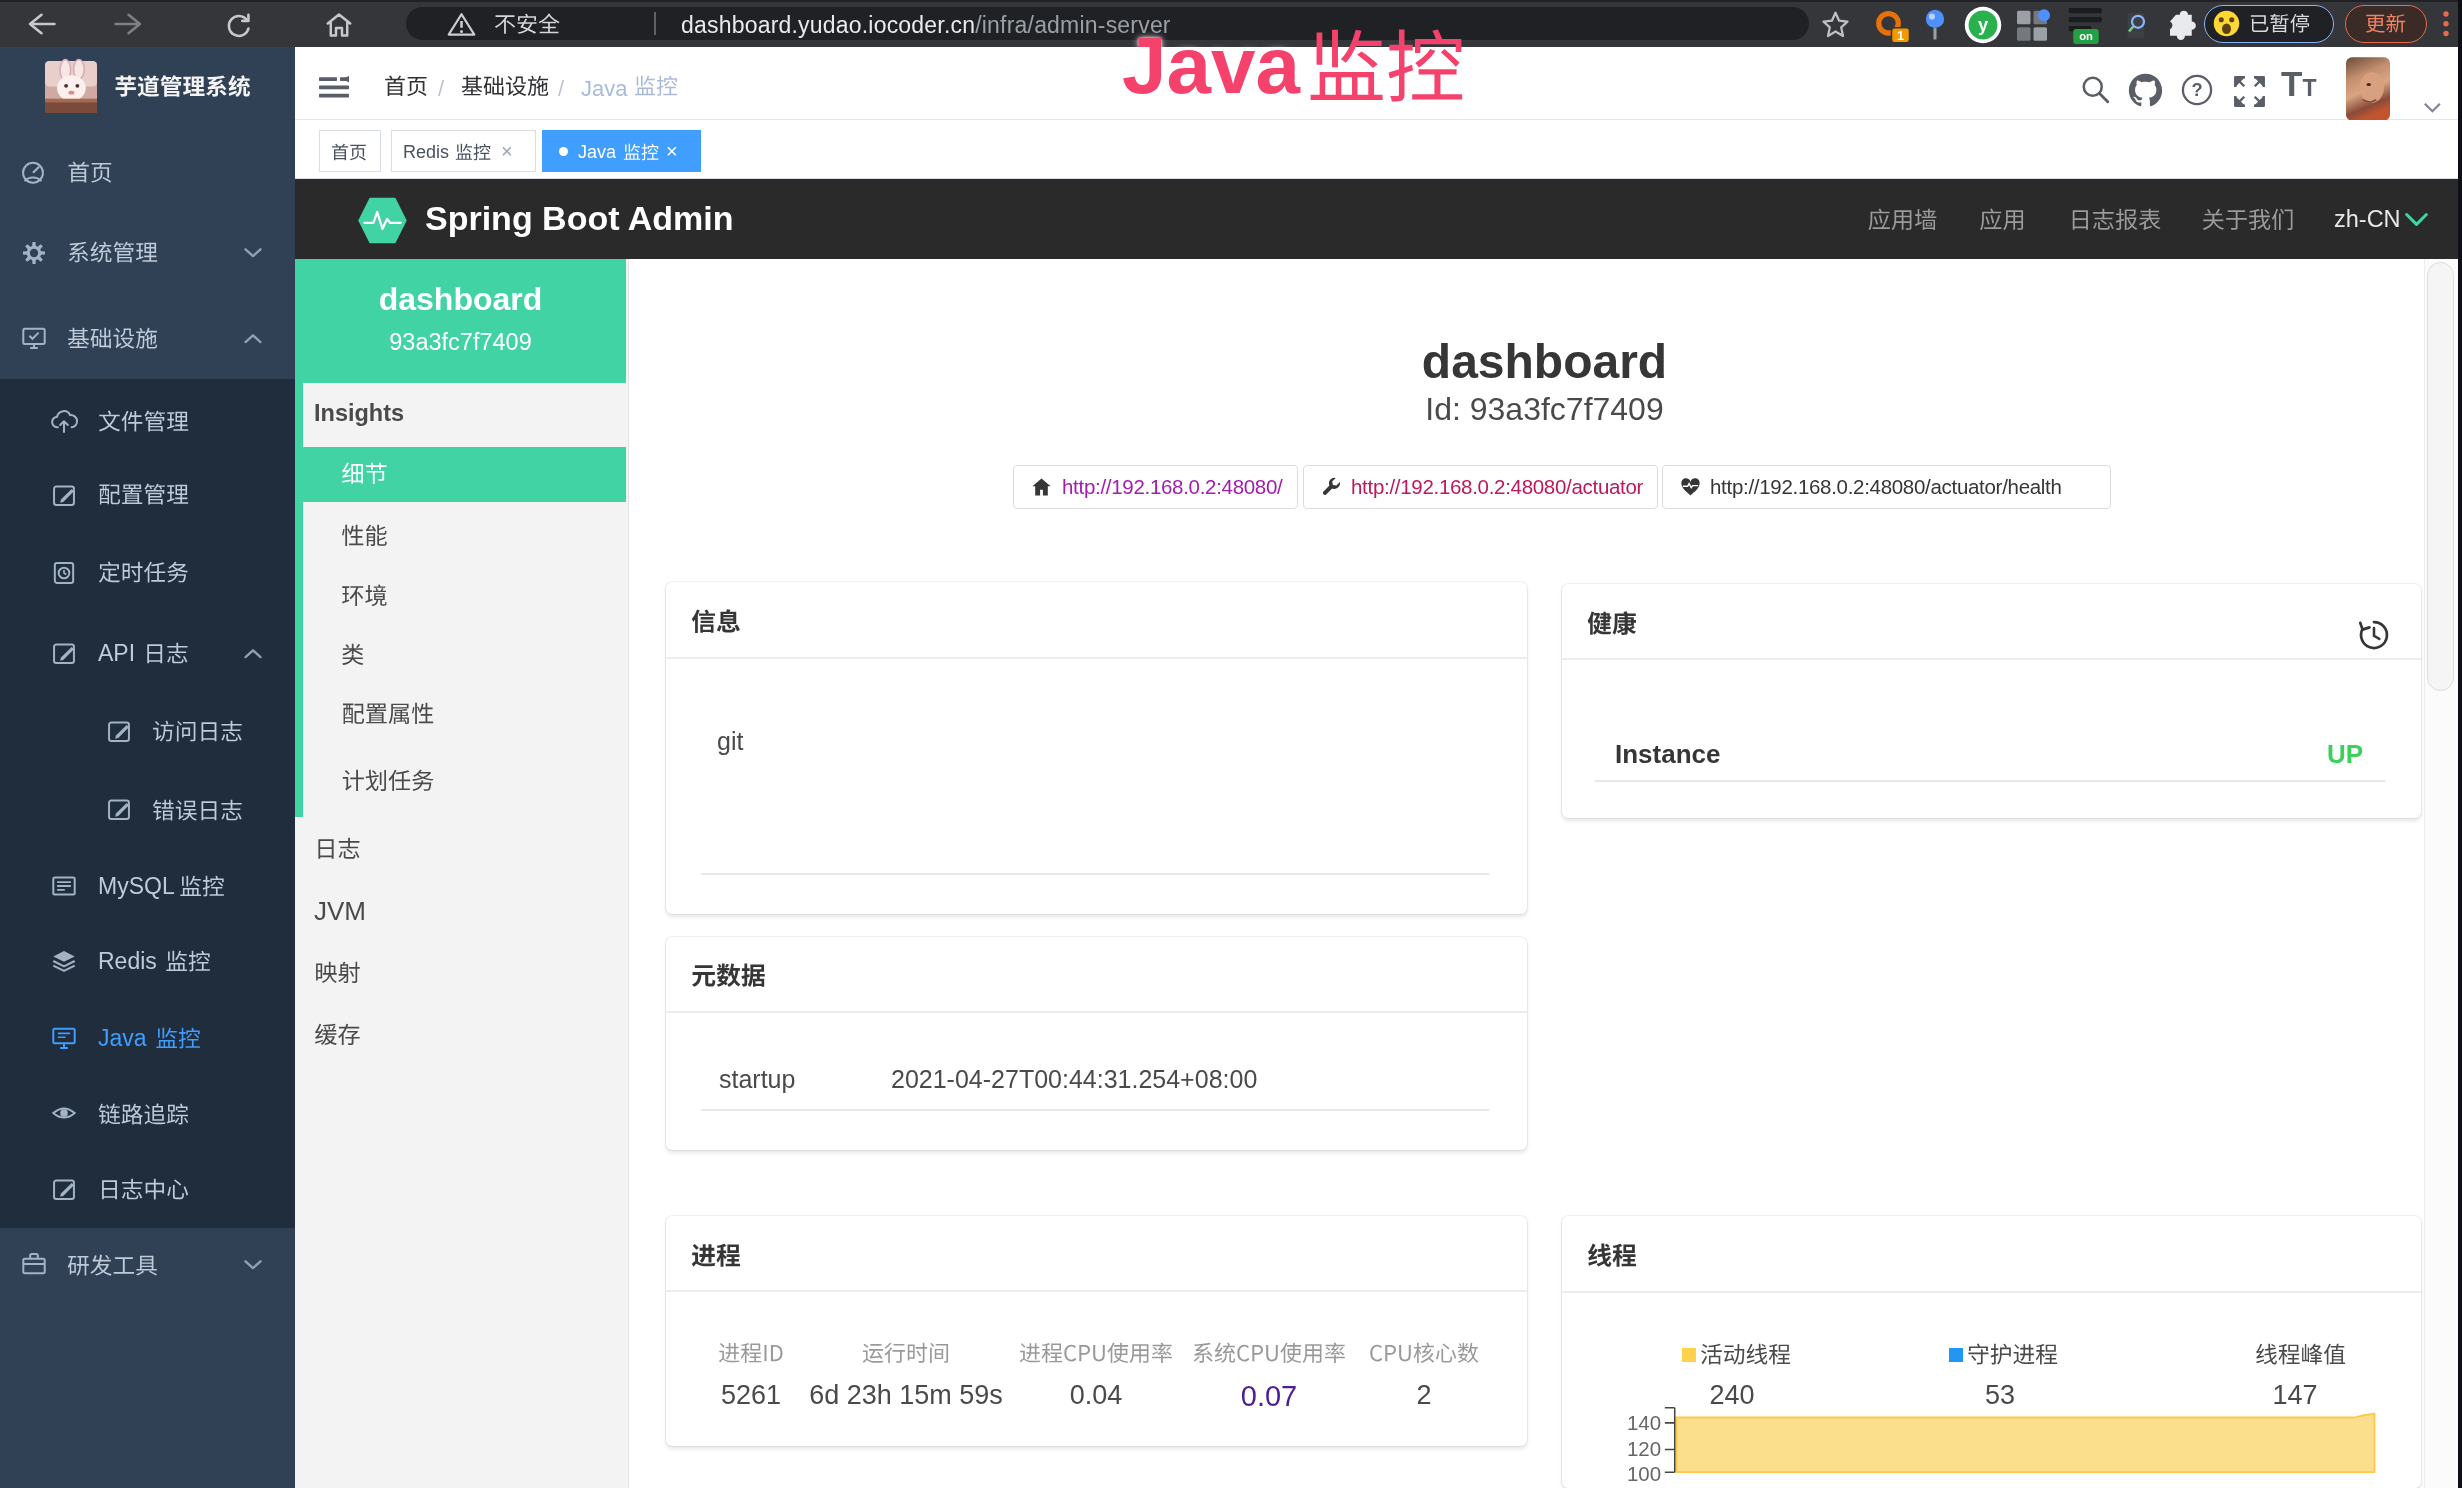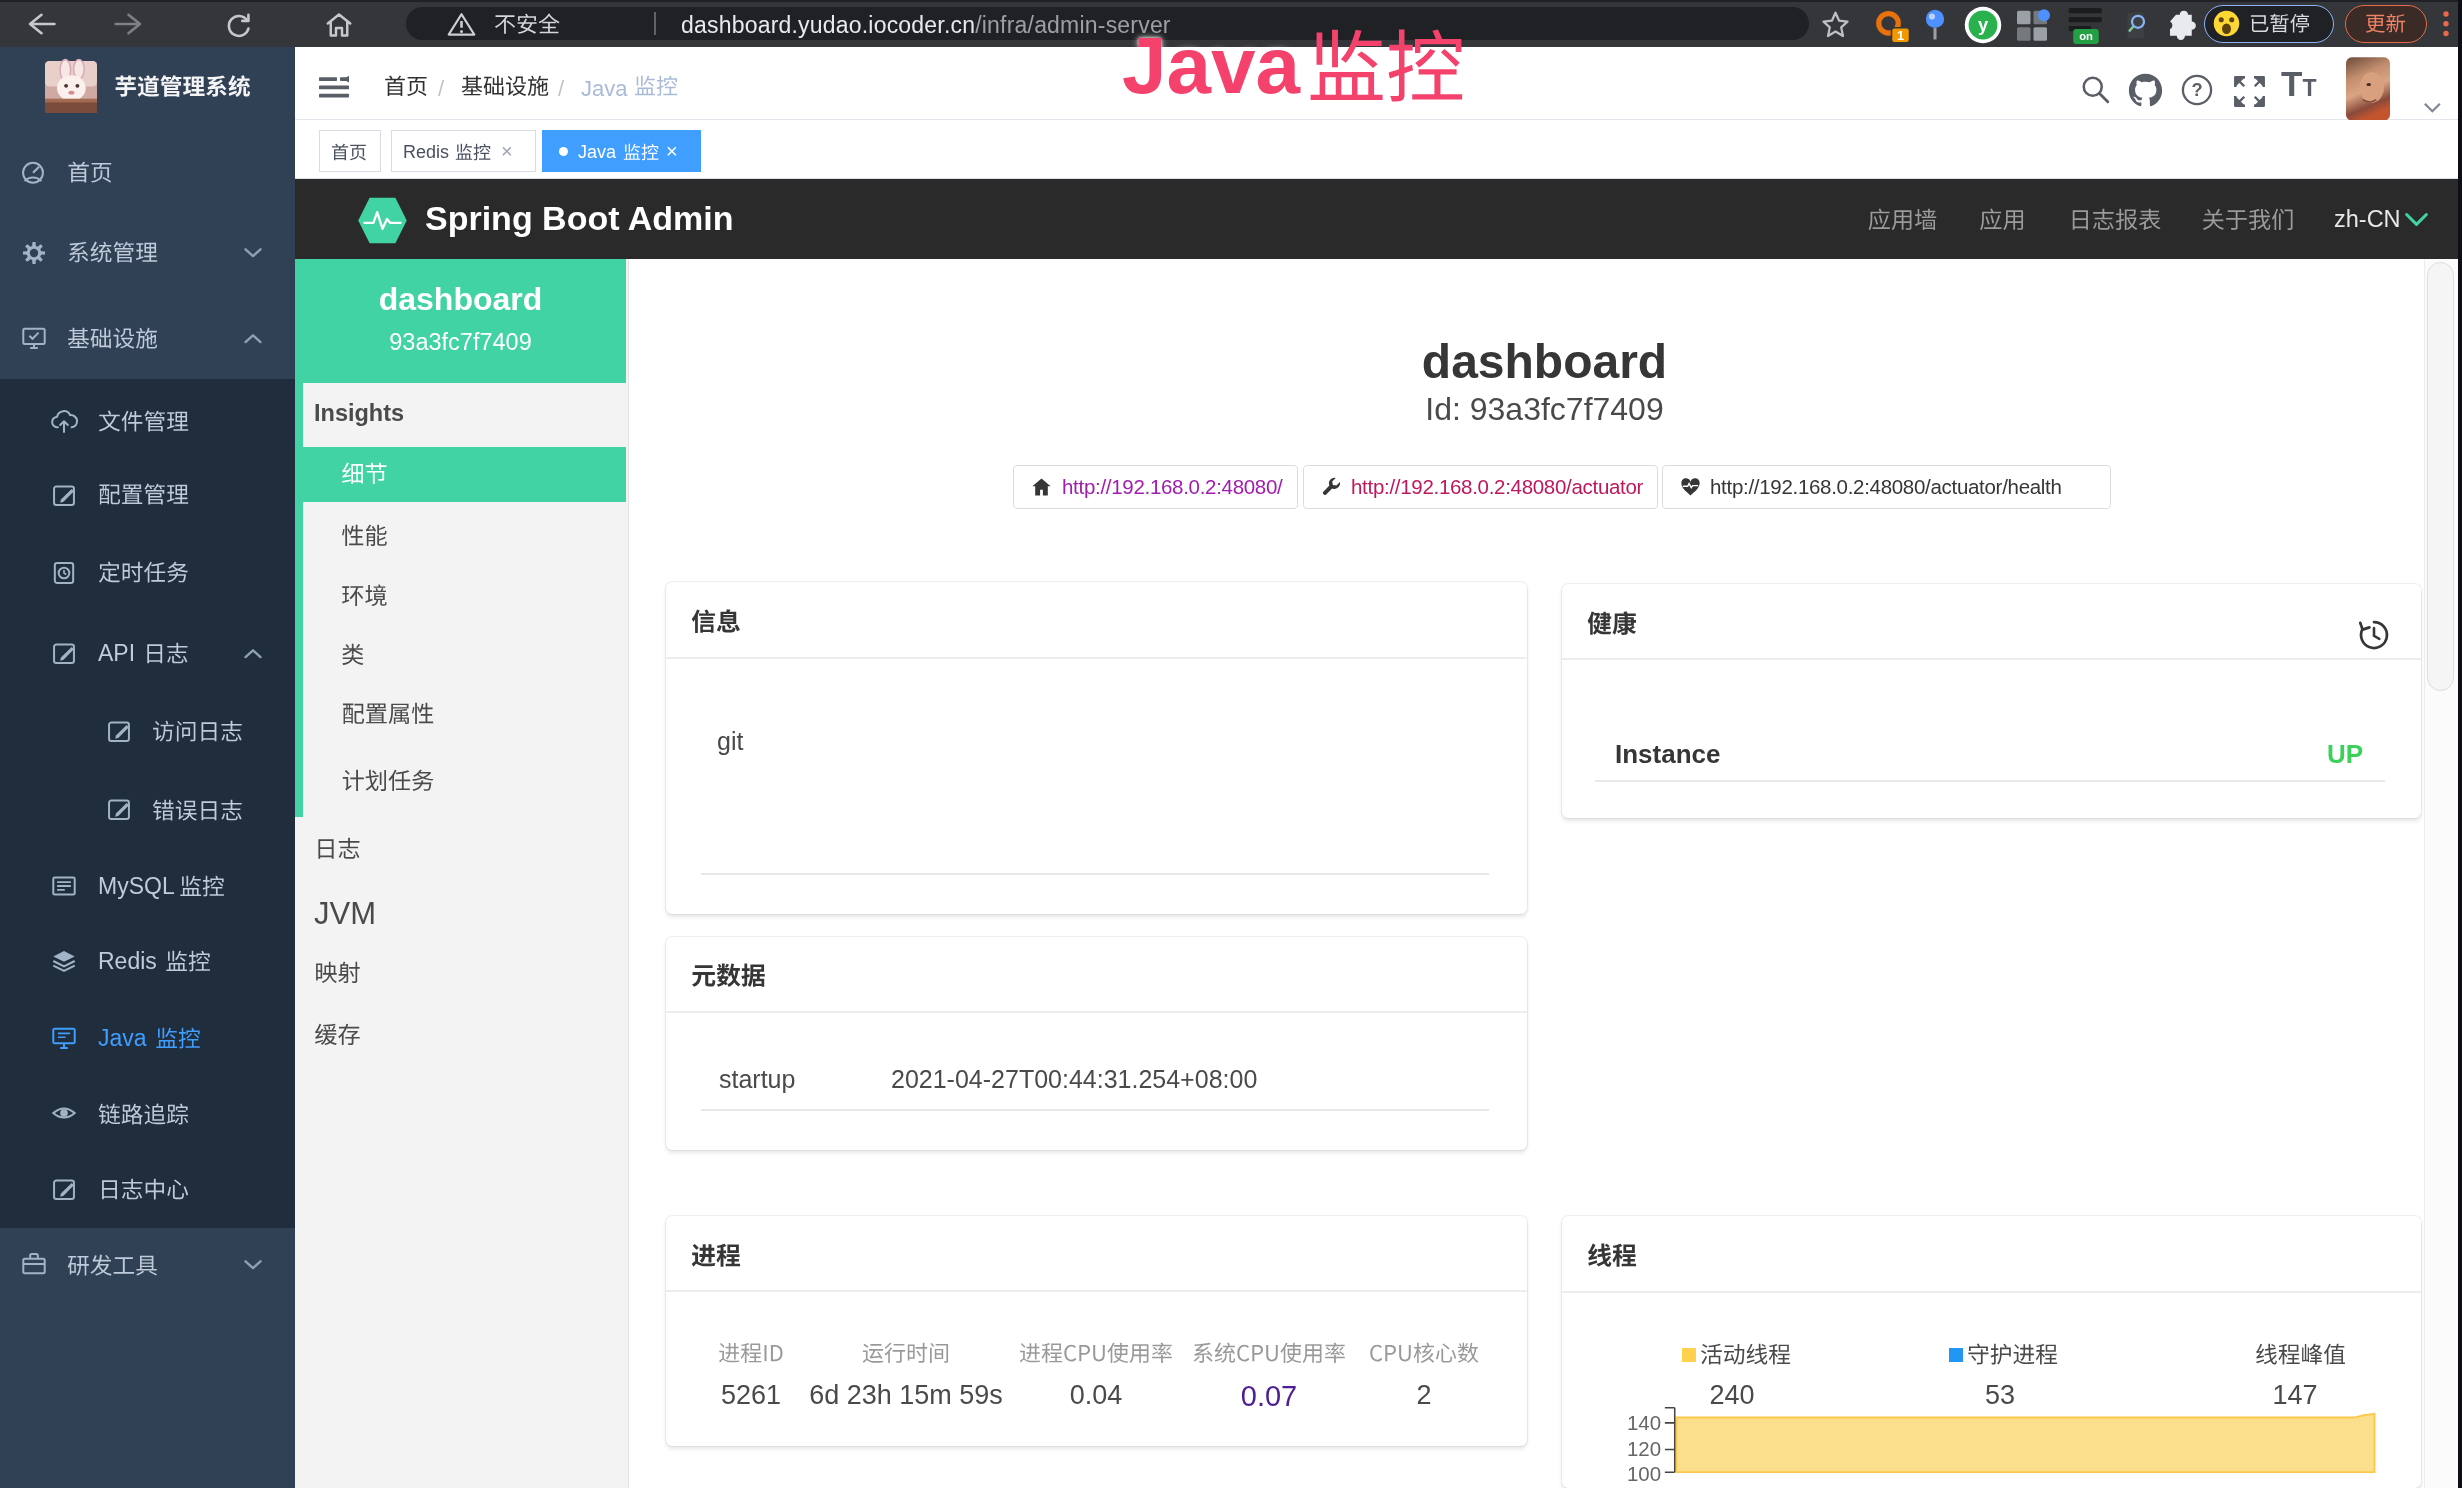--- a/index.html
+++ b/index.html
@@ -518,21 +518,21 @@
         <use href="#r6620"></use>
         <use href="#r5C04" x="1000"></use>
       </g>
     </svg>
     <svg class="ck" style="left:314px;top:1023px" width="47" height="29" viewBox="0 0 62.0 38.8">
       <g transform="translate(0,26.97) scale(0.03100,-0.03100)" fill="#4a4a4a">
         <use href="#r7F13"></use>
         <use href="#r5B58" x="1000"></use>
       </g>
     </svg>
-    <div class="ab" style="left:314px;top:896px;font-size:31px;color:#4a4a4a">JVM</div>
+    <div class="ab" style="left:314px;top:896px;font-size:26px;color:#4a4a4a">JVM</div>
     <div class="ab" style="left:629px;top:259px;width:1794px;height:1230px;background:#fff"></div>
     <div class="ab" style="left:629px;top:334px;width:1831px;text-align:center;font-size:48px;font-weight:bold;color:#363636">dashboard</div>
     <div class="ab" style="left:629px;top:391px;width:1831px;text-align:center;font-size:32px;color:#4a4a4a">Id: 93a3fc7f7409</div>
     <div class="ab" style="left:1013px;top:465px;width:285px;height:44px;background:#fff;border:1.5px solid #dbdbdb;border-radius:4.6px"></div>
     <svg class="ic" style="left:1031px;top:477px;" width="21" height="20" viewBox="0 0 30 28">
       <path d="M15 2 L28 13 H24 V26 H17 V18 H13 V26 H6 V13 H2 Z" fill="#363636"></path>
     </svg>
     <div class="ab" style="left:1062px;top:475px;font-size:20.5px;letter-spacing:-0.3px;color:#a21caf">http://192.168.0.2:48080/</div>
     <div class="ab" style="left:1303px;top:465px;width:355px;height:44px;background:#fff;border:1.5px solid #dbdbdb;border-radius:4.6px"></div>
     <svg class="ic" style="left:1321px;top:477px;" width="21" height="20" viewBox="0 0 30 28">

